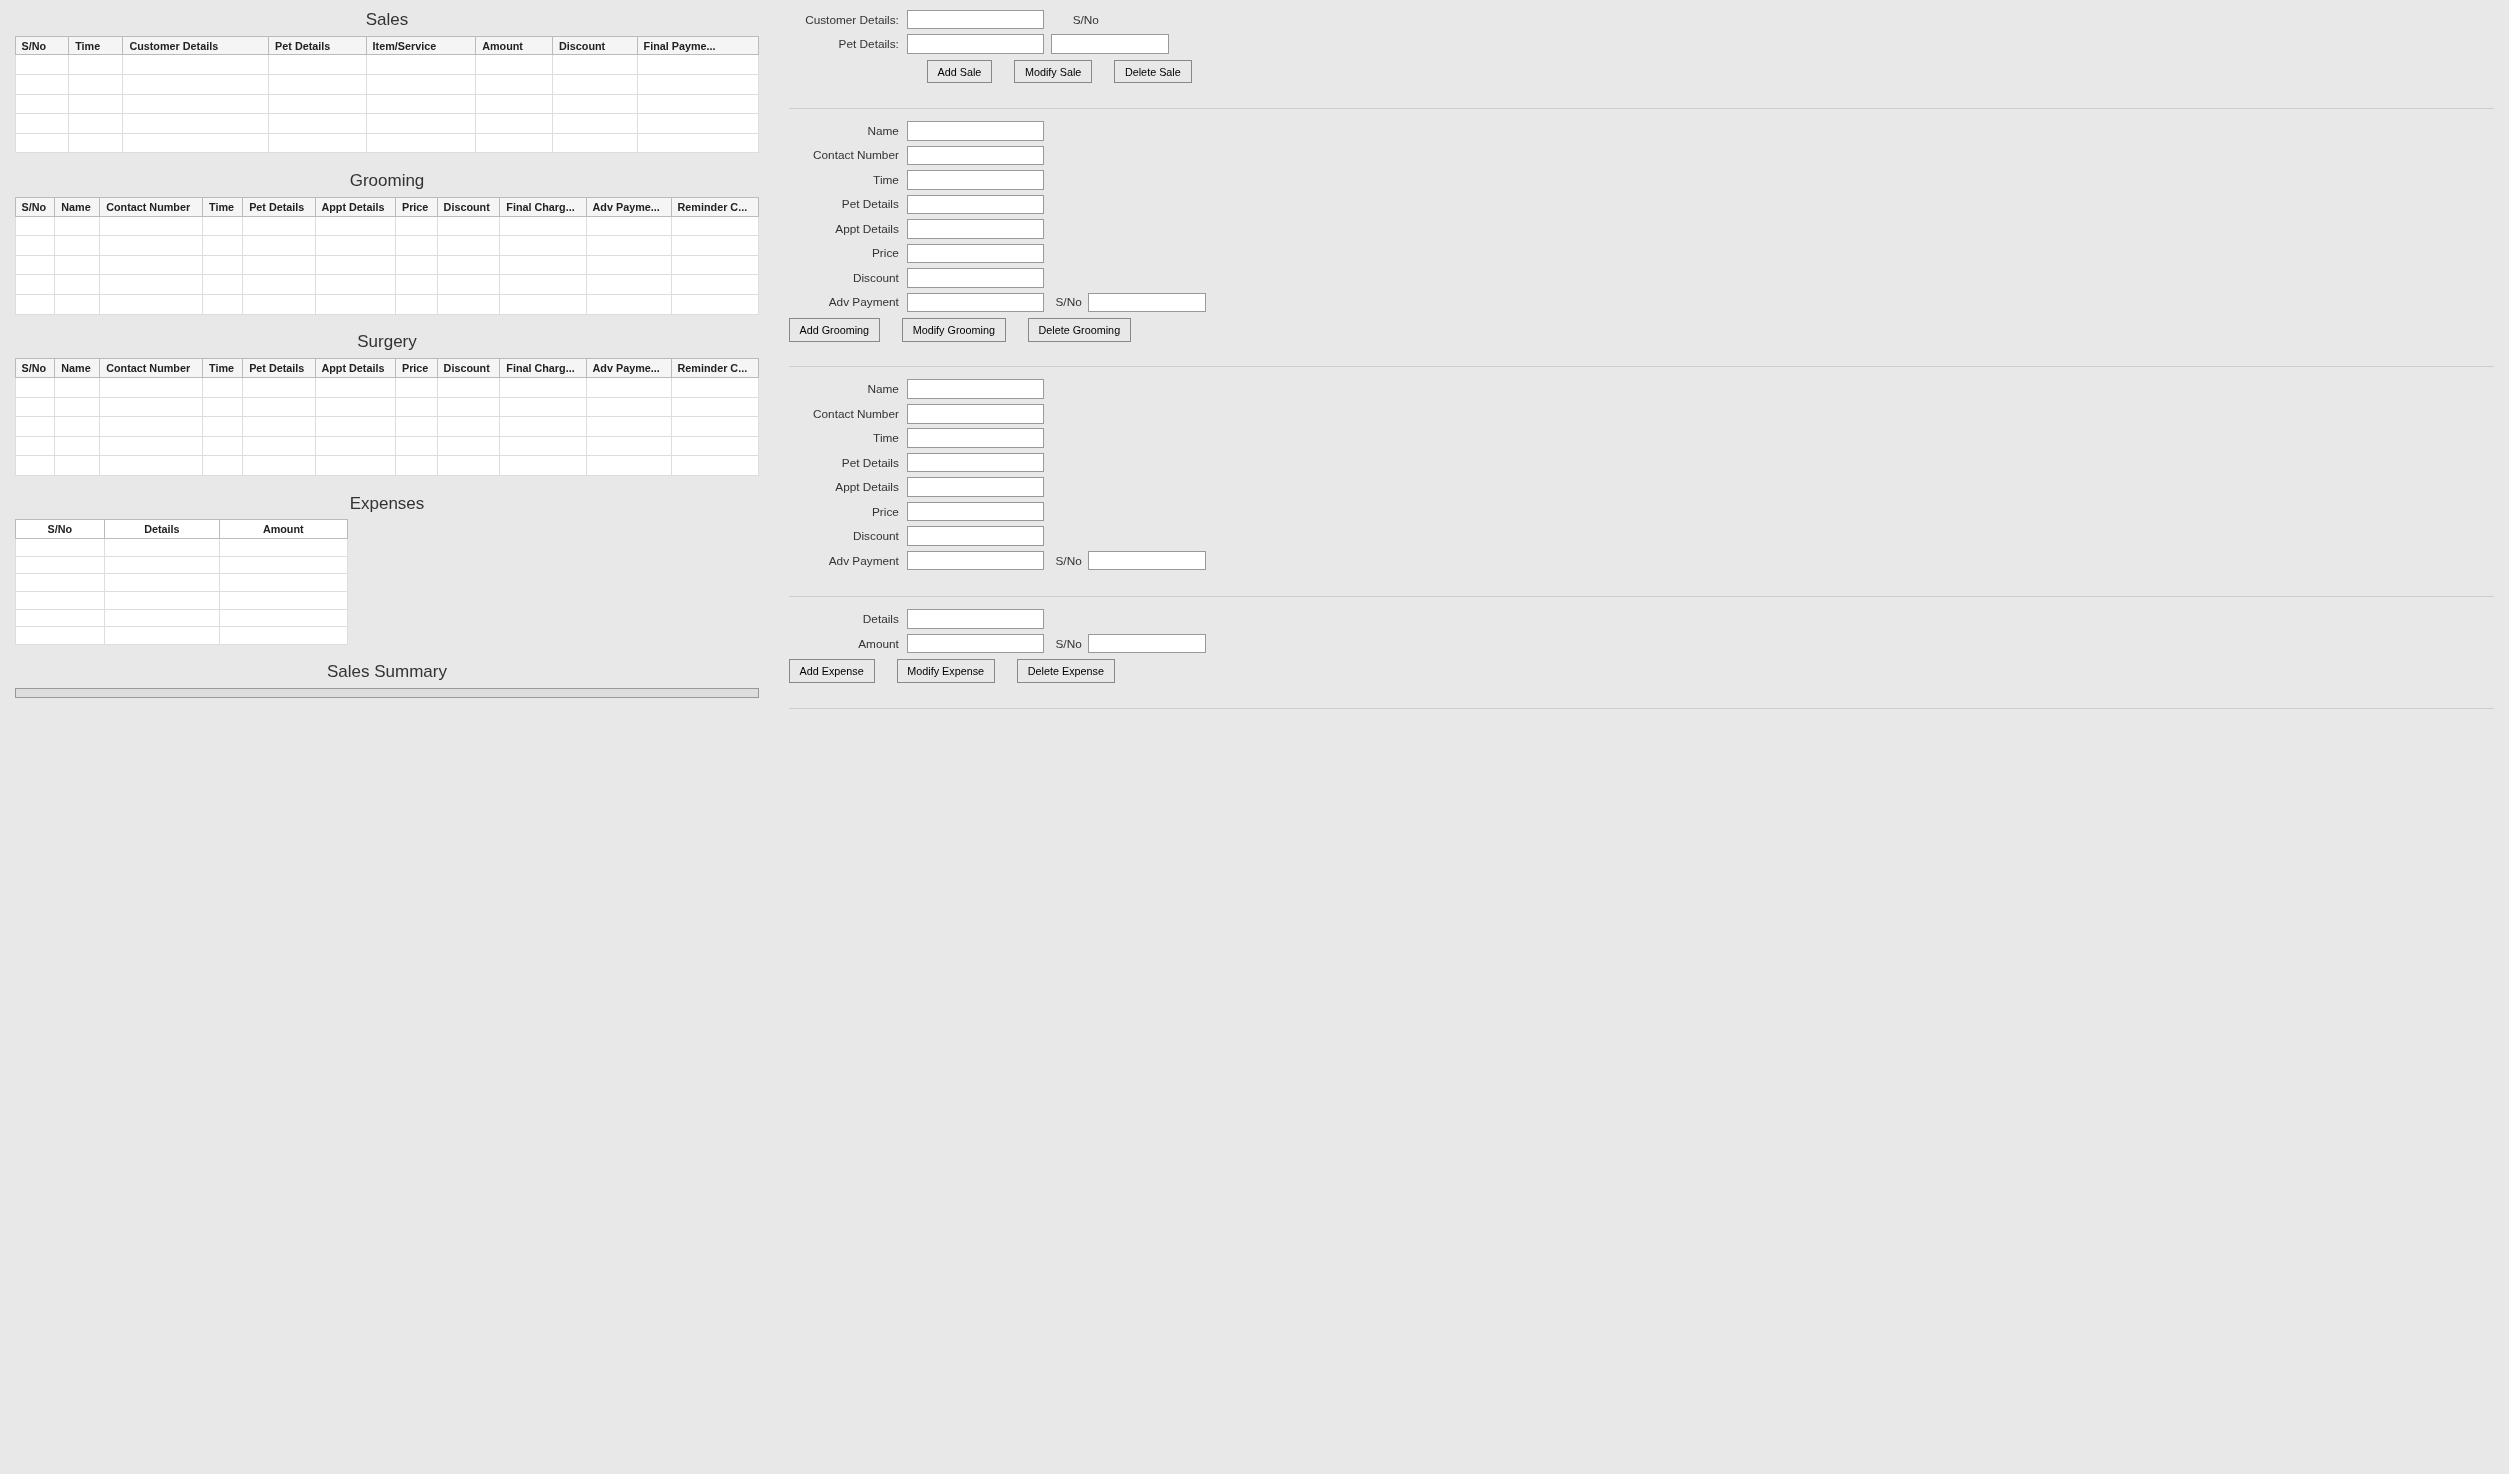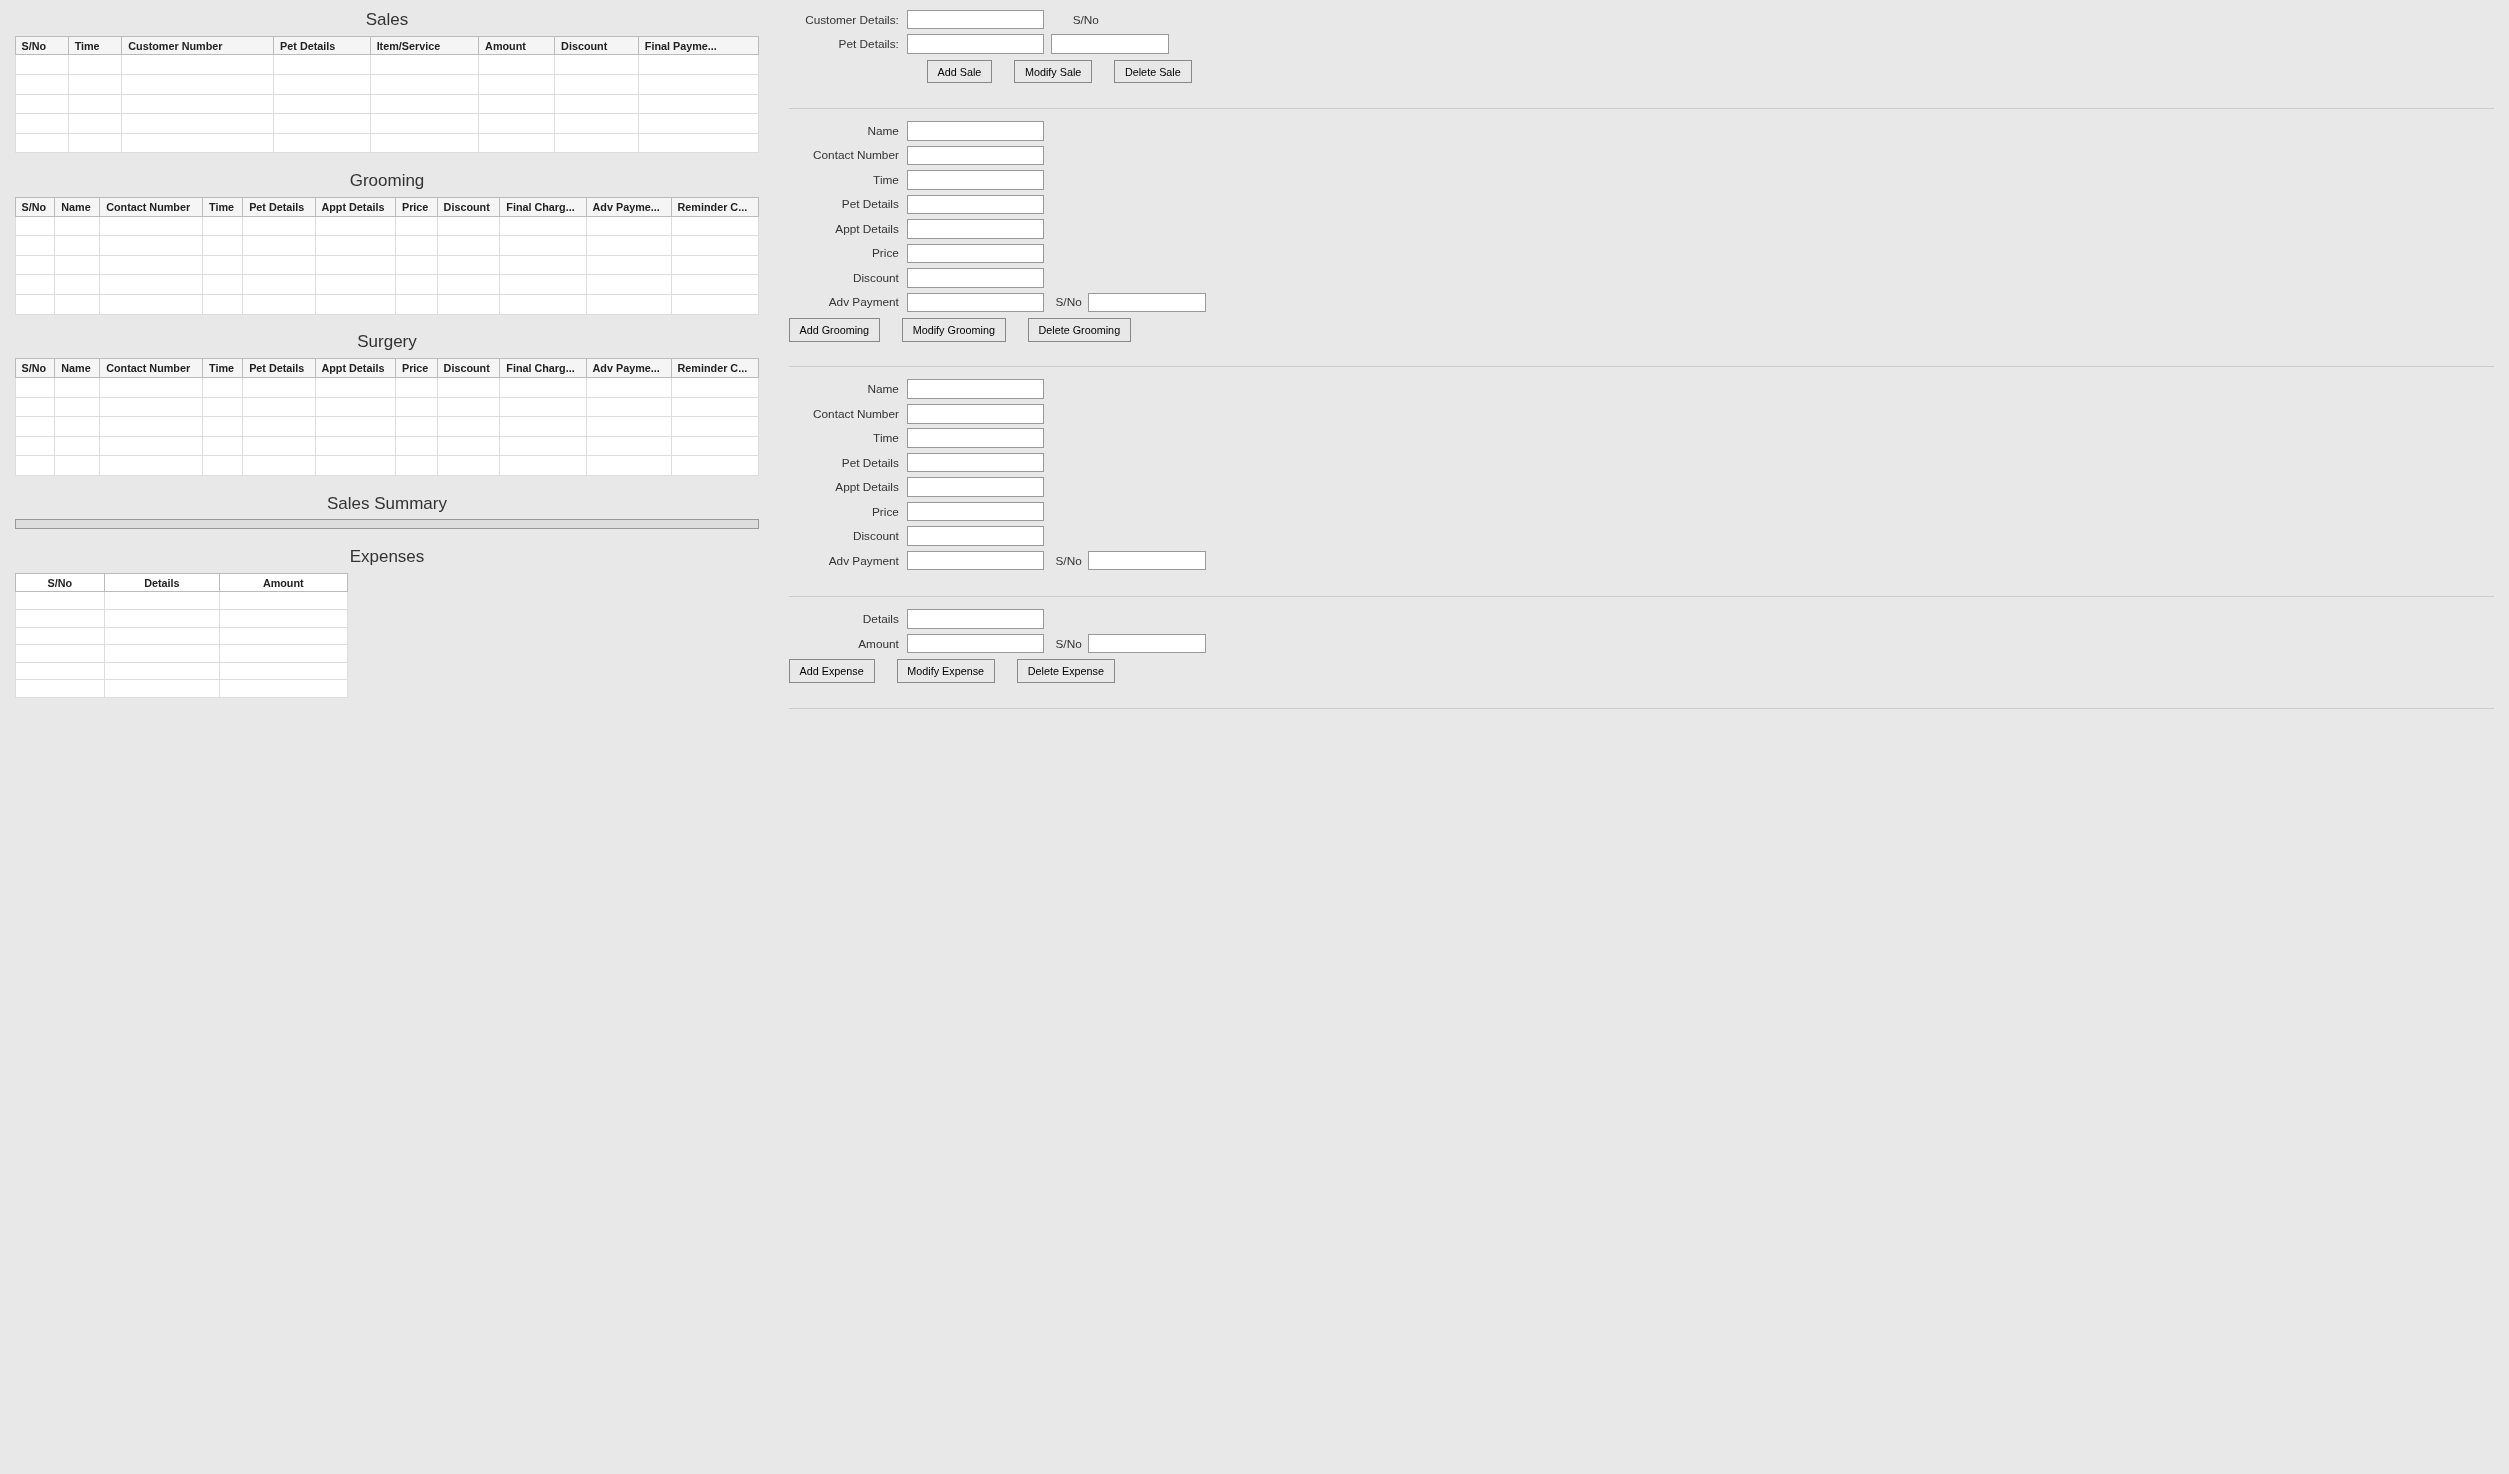--- a/index.html
+++ b/index.html
@@ -138,21 +138,21 @@
 
   <div class="left-panel">
 
     <div class="section-block">
       <div class="section-title">Sales</div>
       <table class="data-table">
         <thead>
           <tr>
             <th>S/No</th>
             <th>Time</th>
-            <th>Customer Number</th>
+            <th>Customer Details</th>
             <th>Pet Details</th>
             <th>Item/Service</th>
             <th>Amount</th>
             <th>Discount</th>
             <th>Final Payme...</th>
           </tr>
         </thead>
         <tbody>
           <tr>
               <td></td>
@@ -378,25 +378,20 @@
               <td></td>
               <td></td>
               <td></td>
               <td></td>
             </tr>
         </tbody>
       </table>
     </div>
 
     <div class="section-block">
-      <div class="section-title">Sales Summary</div>
-      <div class="scrollbar-container"></div>
-    </div>
-
-    <div class="section-block">
       <div class="section-title">Expenses</div>
       <table class="expenses-table">
         <thead>
           <tr>
             <th>S/No</th>
             <th>Details</th>
             <th>Amount</th>
           </tr>
         </thead>
         <tbody>
@@ -427,20 +422,25 @@
             </tr>
           <tr>
               <td></td>
               <td></td>
               <td></td>
             </tr>
         </tbody>
       </table>
     </div>
 
+    <div class="section-block">
+      <div class="section-title">Sales Summary</div>
+      <div class="scrollbar-container"></div>
+    </div>
+
   </div>
 
   <div class="right-panel">
 
     <div class="form-section">
       <div class="form-row">
         <span class="form-label">Customer Details:</span>
         <input class="form-input" type="text" style="">
         <span style="margin-left: 29px;" class="sno-label">S/No</span>
       </div>

